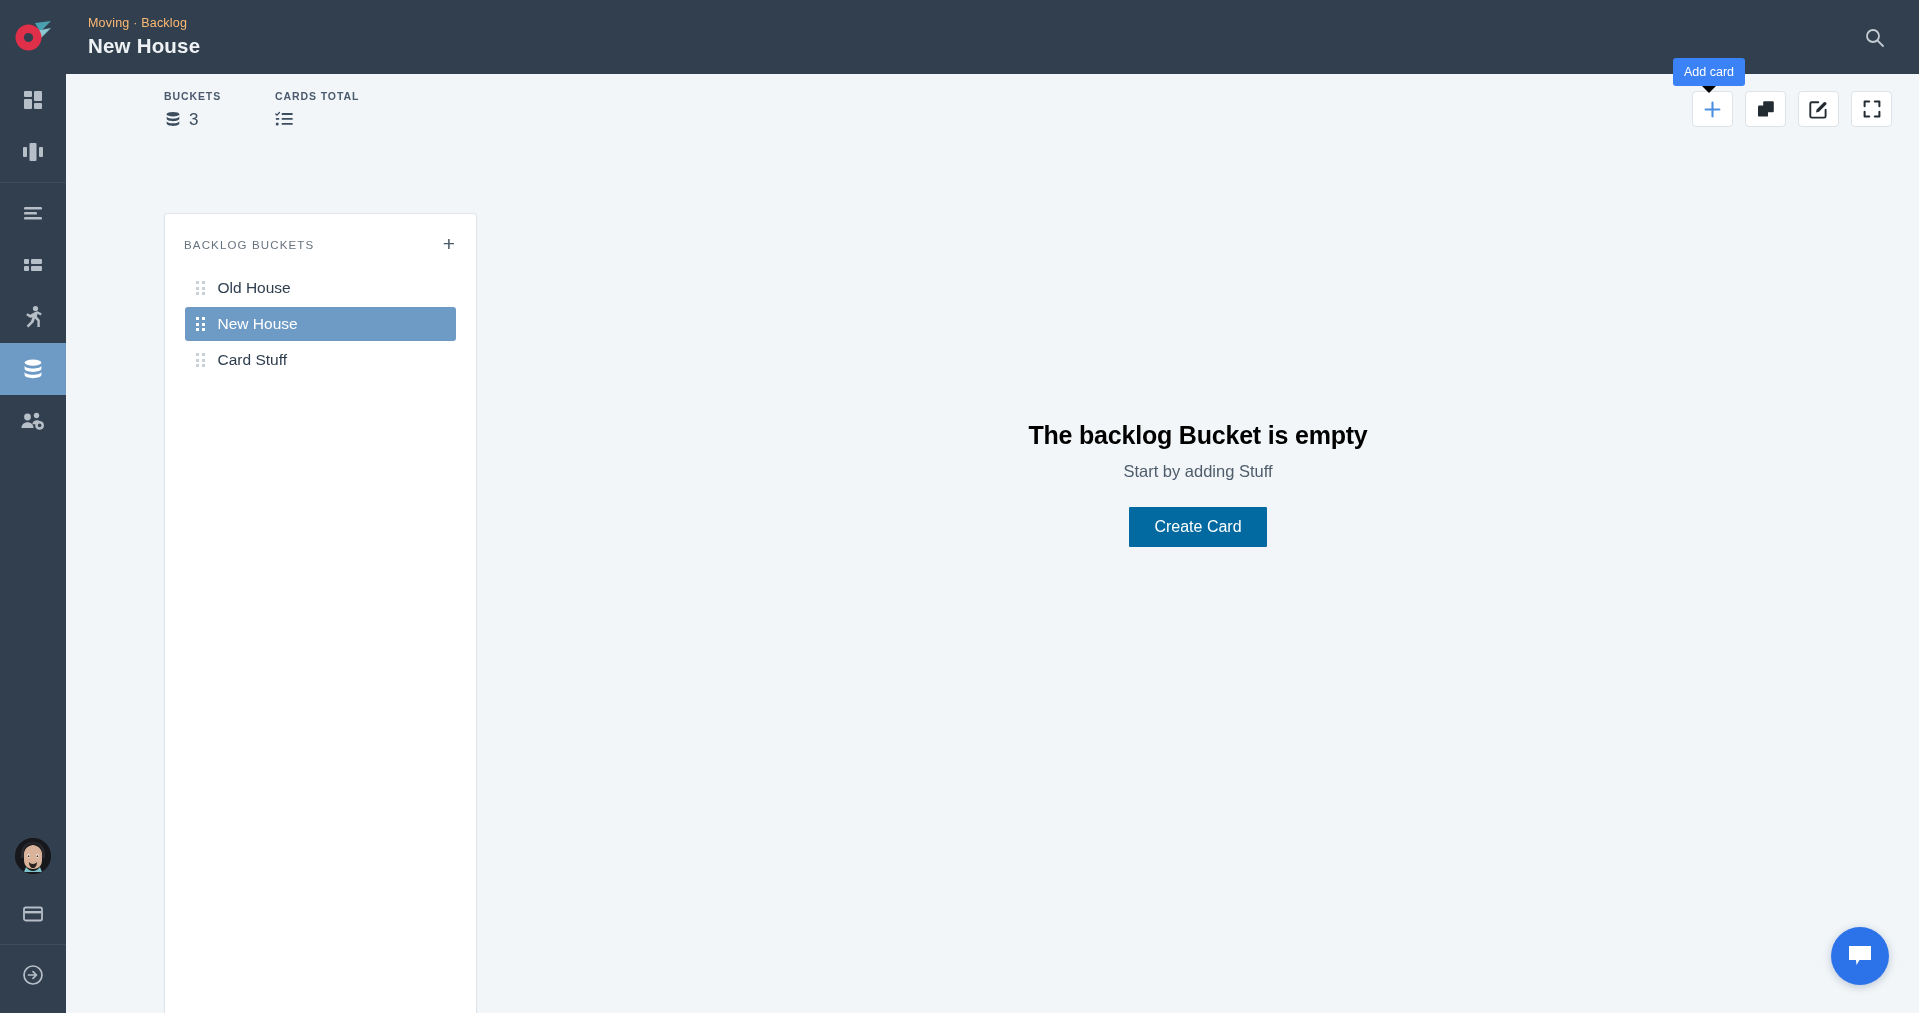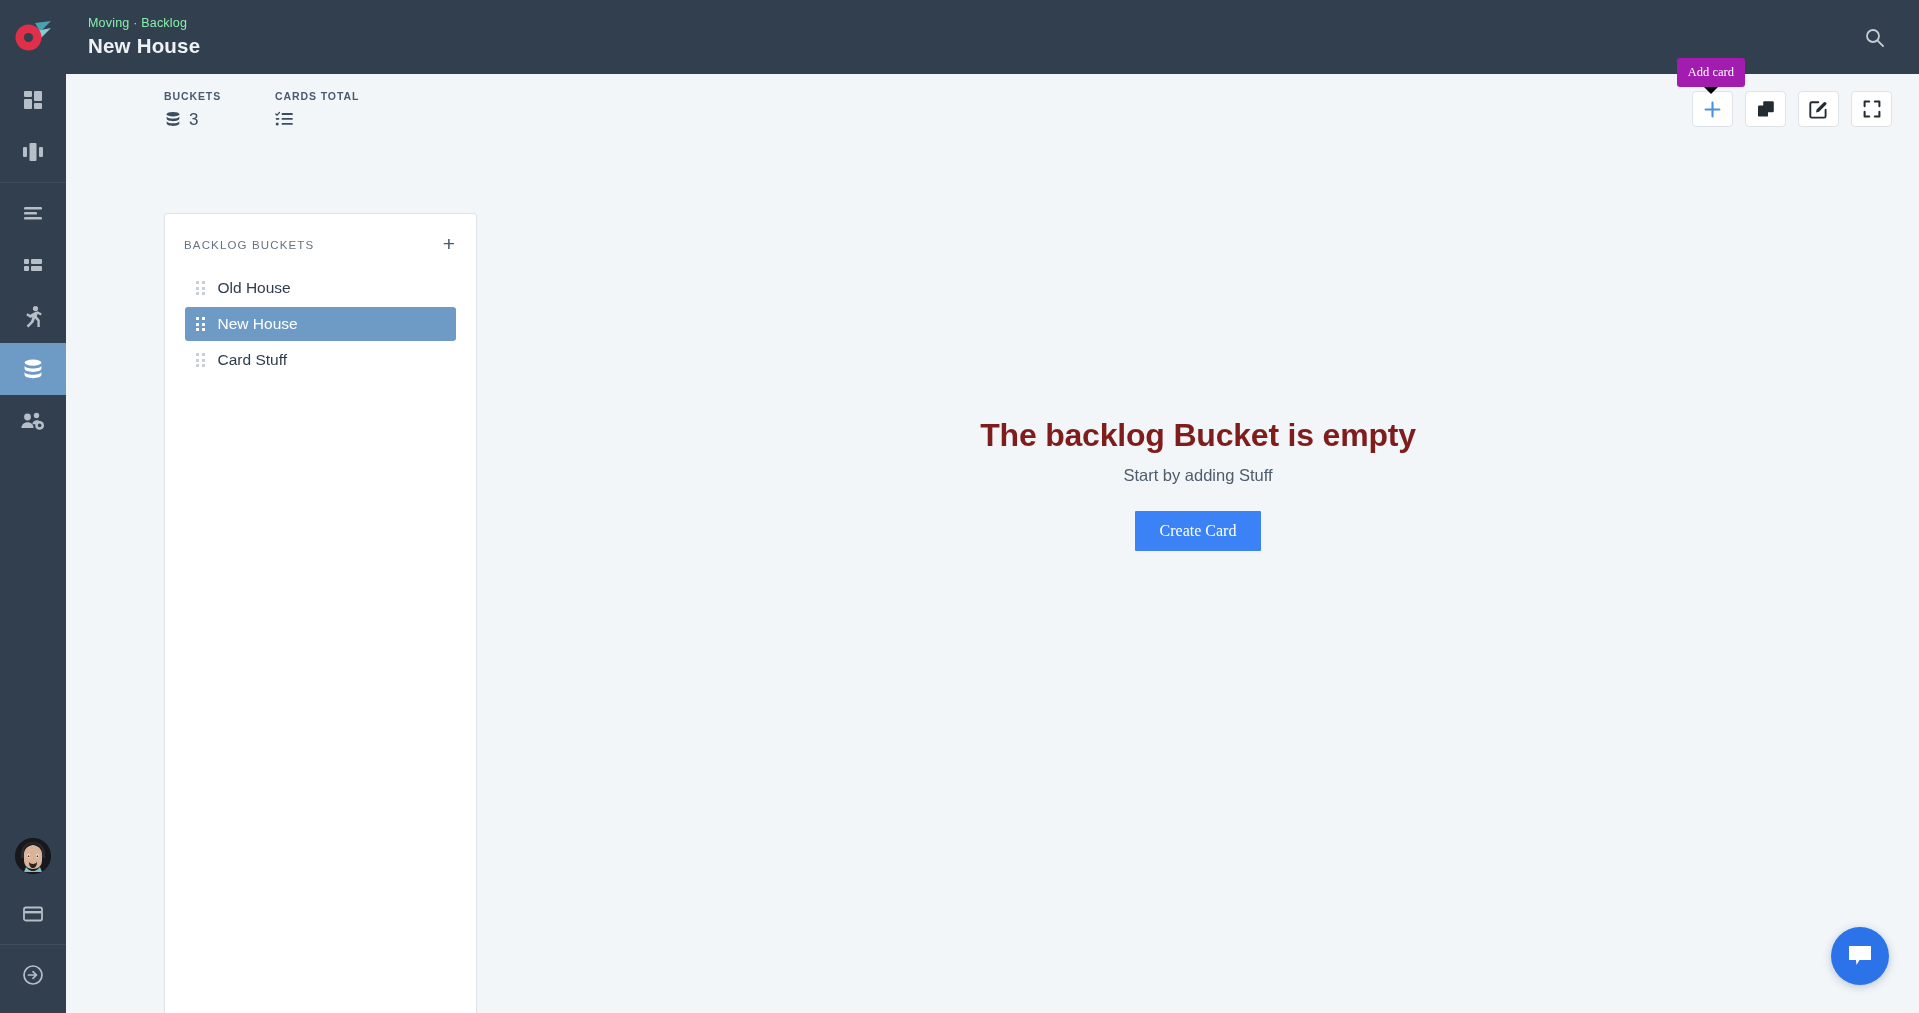--- a/index.html
+++ b/index.html
@@ -49,21 +49,21 @@
   
   .right-col { flex: 1 1 auto; display: flex; flex-direction: column; min-width: 0; position: relative; }
   .topbar {
     height: 74px; background: #323f4e;
     display: flex; align-items: center;
     padding: 0 24px 0 22px;
     flex: 0 0 74px;
     position: relative;
   }
   .crumb {
-    font-size: 12.5px; color: #86efac; letter-spacing: .2px;
+    font-size: 12.5px; color: #fdba74; letter-spacing: .2px;
     margin-bottom: 3px; line-height: 1.1;
   }
   .page-title {
     font-size: 20.5px; font-weight: bold; color: #eef2f5; letter-spacing: .2px;
     line-height: 1.15;
   }
   .topbar-spacer { flex: 1 1 auto; }
   .search-btn {
     width: 34px; height: 34px; display: flex; align-items: center; justify-content: center;
     cursor: pointer; margin-right: 4px;
@@ -122,51 +122,50 @@
   .bucket-item.selected .grip i { background: #ffffff; }
 
   
   .empty {
     position: absolute; left: 411px; right: 0; top: 0; bottom: 0;
     display: flex; flex-direction: column; align-items: center; justify-content: center;
     padding-bottom: 120px;
     pointer-events: none;
   }
   .empty-h {
-    font-size: 32px; font-weight: bold; color: #7f1d1d; letter-spacing: -.2px;
+    font-size: 25px; font-weight: bold; color: #000000; letter-spacing: -.2px;
     margin-bottom: 12px;
   }
   .empty-sub { font-size: 16.5px; color: #4e5c6b; margin-bottom: 26px; }
   .empty-btn {
-    background: #3b82f6; color: #ffffff; border: none;
-    font-size: 16px; font-family: Liberation Serif, serif;
+    background: #0369a1; color: #ffffff; border: none;
+    font-size: 16px; font-family: Liberation Sans, sans-serif;
     padding: 11px 25px; border-radius: 1px; cursor: pointer;
     pointer-events: auto;
   }
 
   
   .toolbar {
     position: absolute; right: 27px; top: 17px;
     display: flex; gap: 12px;
   }
   .tool-btn {
     width: 41px; height: 36px; background: #ffffff;
     border: 1px solid #dde3e9; border-radius: 4px;
     display: flex; align-items: center; justify-content: center;
     cursor: pointer;
   }
   .tool-btn.plus { color: #4a90e2; font-size: 21px; font-weight: 400; line-height: 1; }
 
   
   .tooltip {
     position: absolute; right: 147px; top: -33px;
-    background: #a21caf; color: #ffffff;
+    background: #3b82f6; color: #ffffff;
     font-size: 12.5px; padding: 7px 11px; border-radius: 3px;
     white-space: nowrap;
-    font-family: Liberation Serif, serif;
   }
   .tooltip::after {
     content: ""; position: absolute; left: 50%; transform: translateX(-50%);
     bottom: -7px; border-left: 7px solid transparent; border-right: 7px solid transparent;
     border-top: 7px solid #000000;
   }
 
   
   .chat-fab {
     position: absolute; right: 30px; bottom: 28px;

